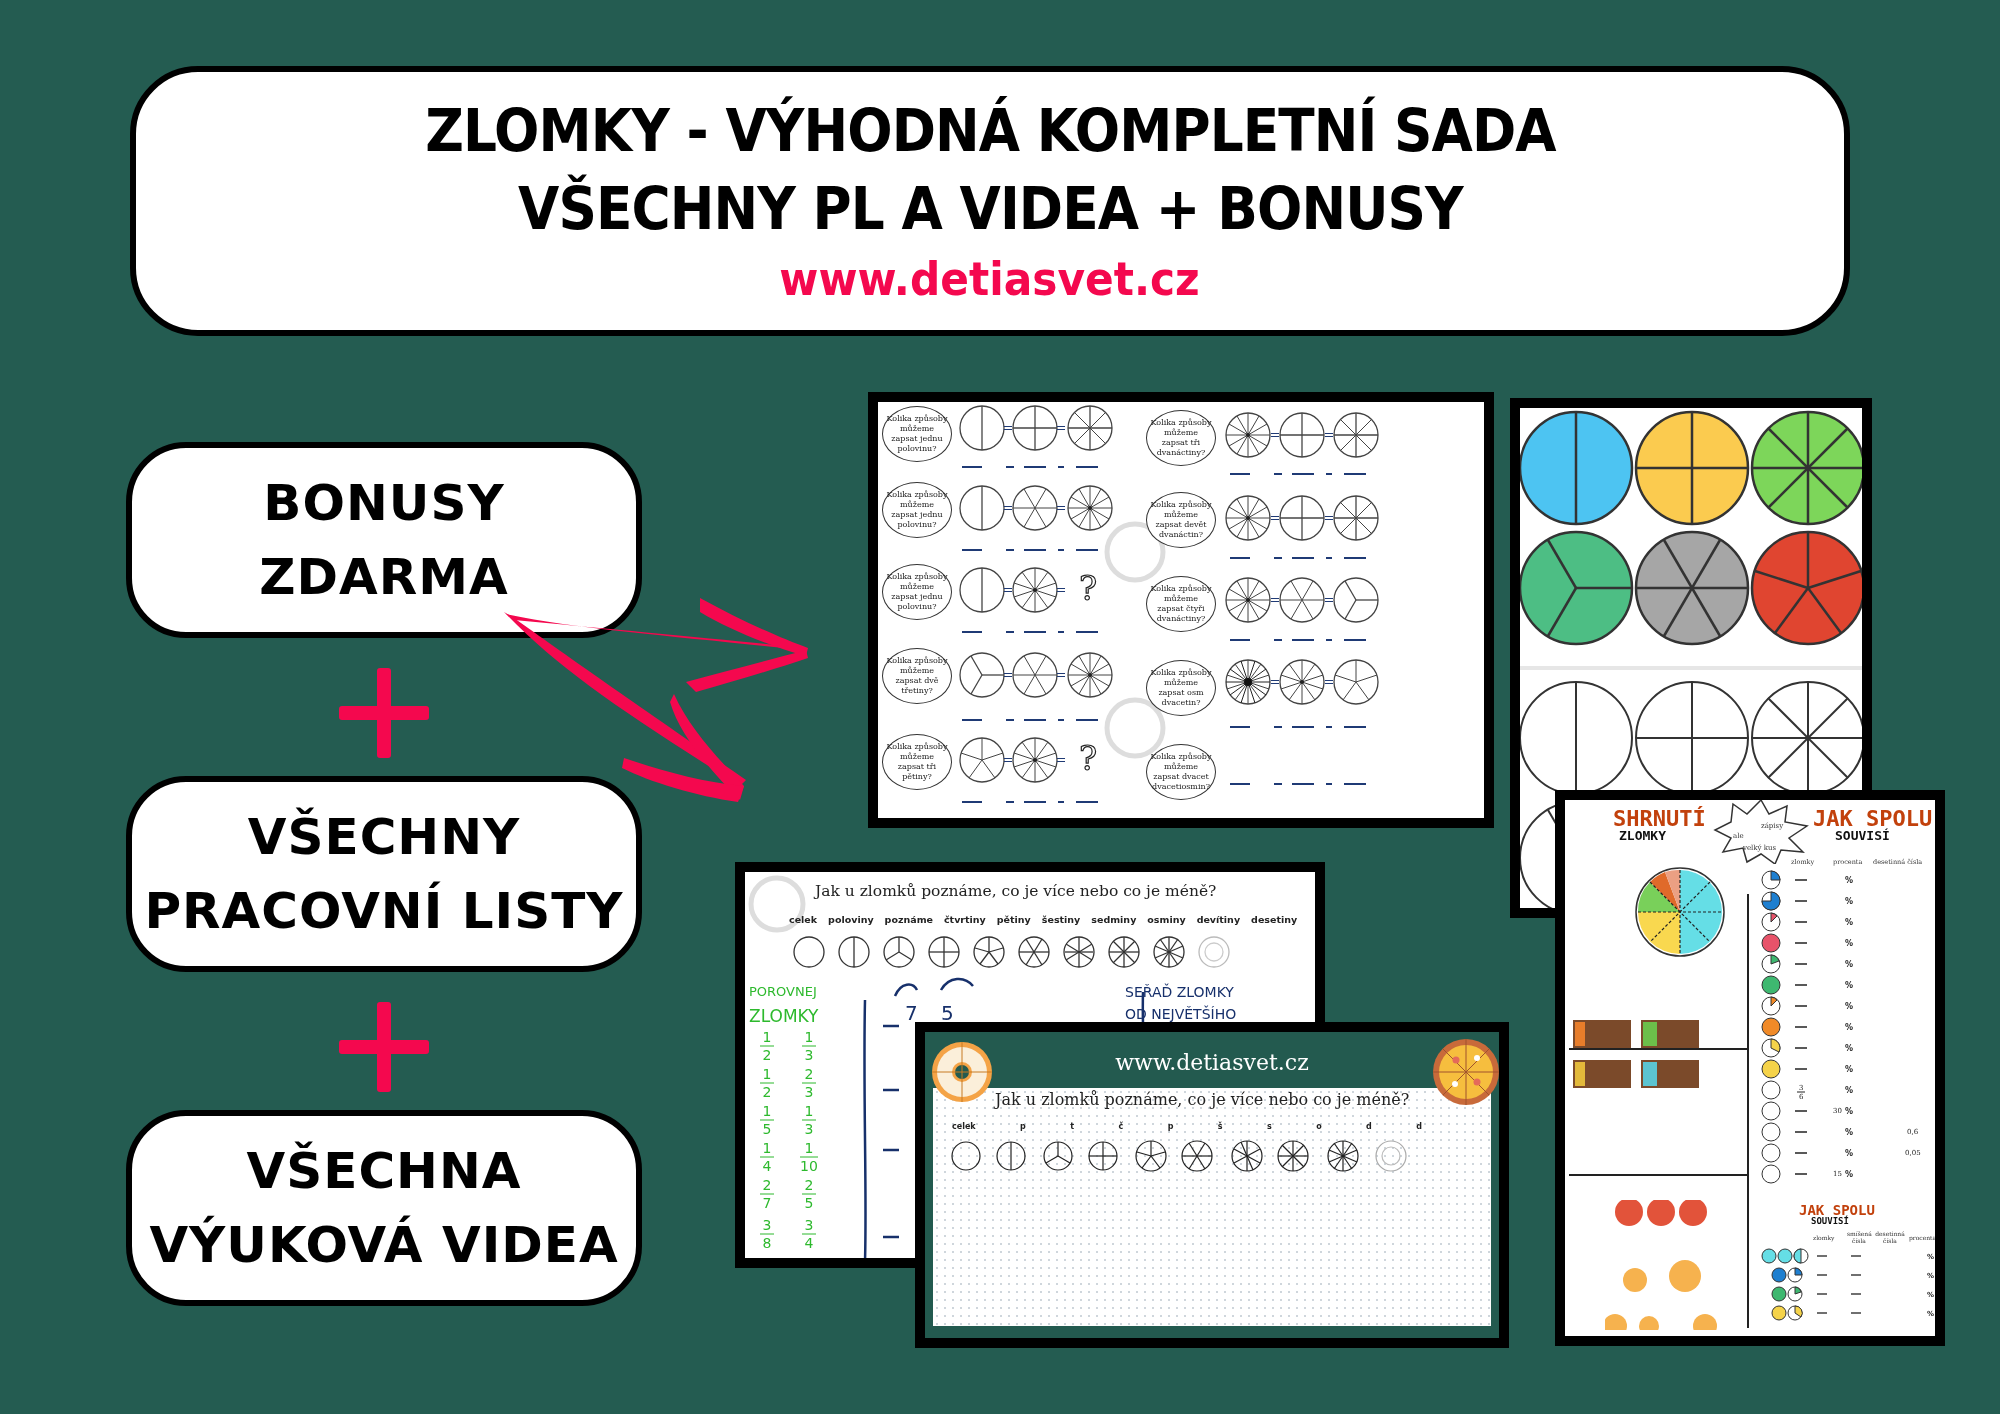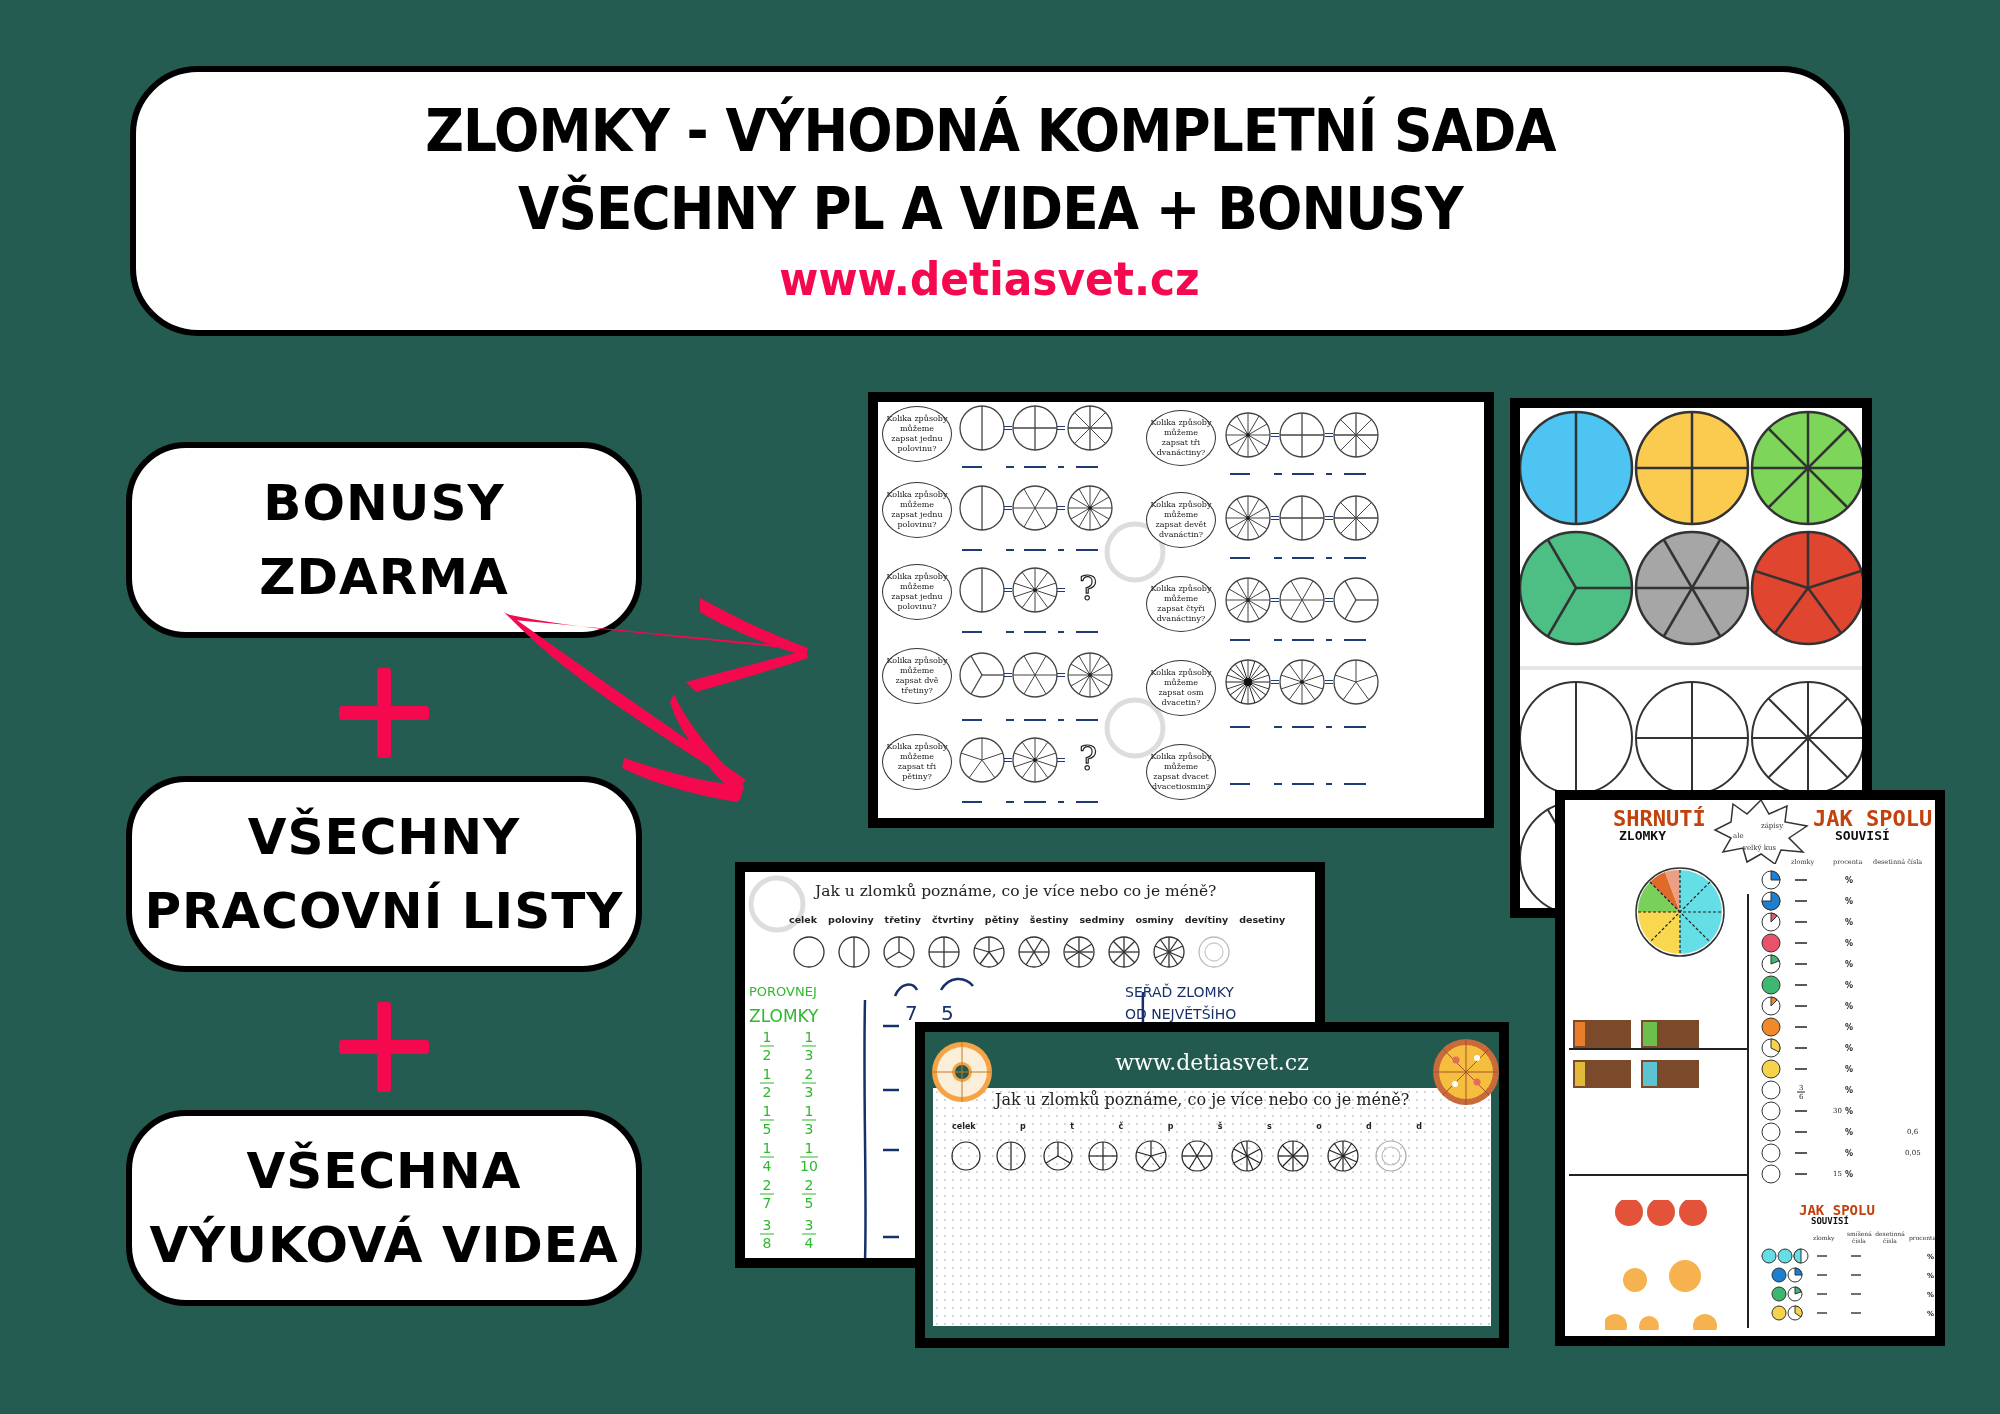--- a/index.html
+++ b/index.html
@@ -434,21 +434,21 @@
 
 <div id="ws3" class="frame">
   <div class="sheet">
     <svg class="abs" style="left:2px;top:2px" width="60" height="60">
         <circle cx="30" cy="30" r="26" fill="none" stroke="#ddd" stroke-width="5"></circle>
       </svg>
     <div class="ws3-title">Jak u zlomků poznáme, co je více nebo co je méně?</div>
     <div class="ws3-labels">
       <span>celek</span>
       <span>poloviny</span>
-      <span>třetiny</span>
+      <span>poznáme</span>
       <span>čtvrtiny</span>
       <span>pětiny</span>
       <span>šestiny</span>
       <span>sedminy</span>
       <span>osminy</span>
       <span>devítiny</span>
       <span>desetiny</span>
     </div>
     <svg class="abs" style="left:48px;top:62px" width="440" height="40">
       <g fill="none" stroke="#333" stroke-width="1.3">

